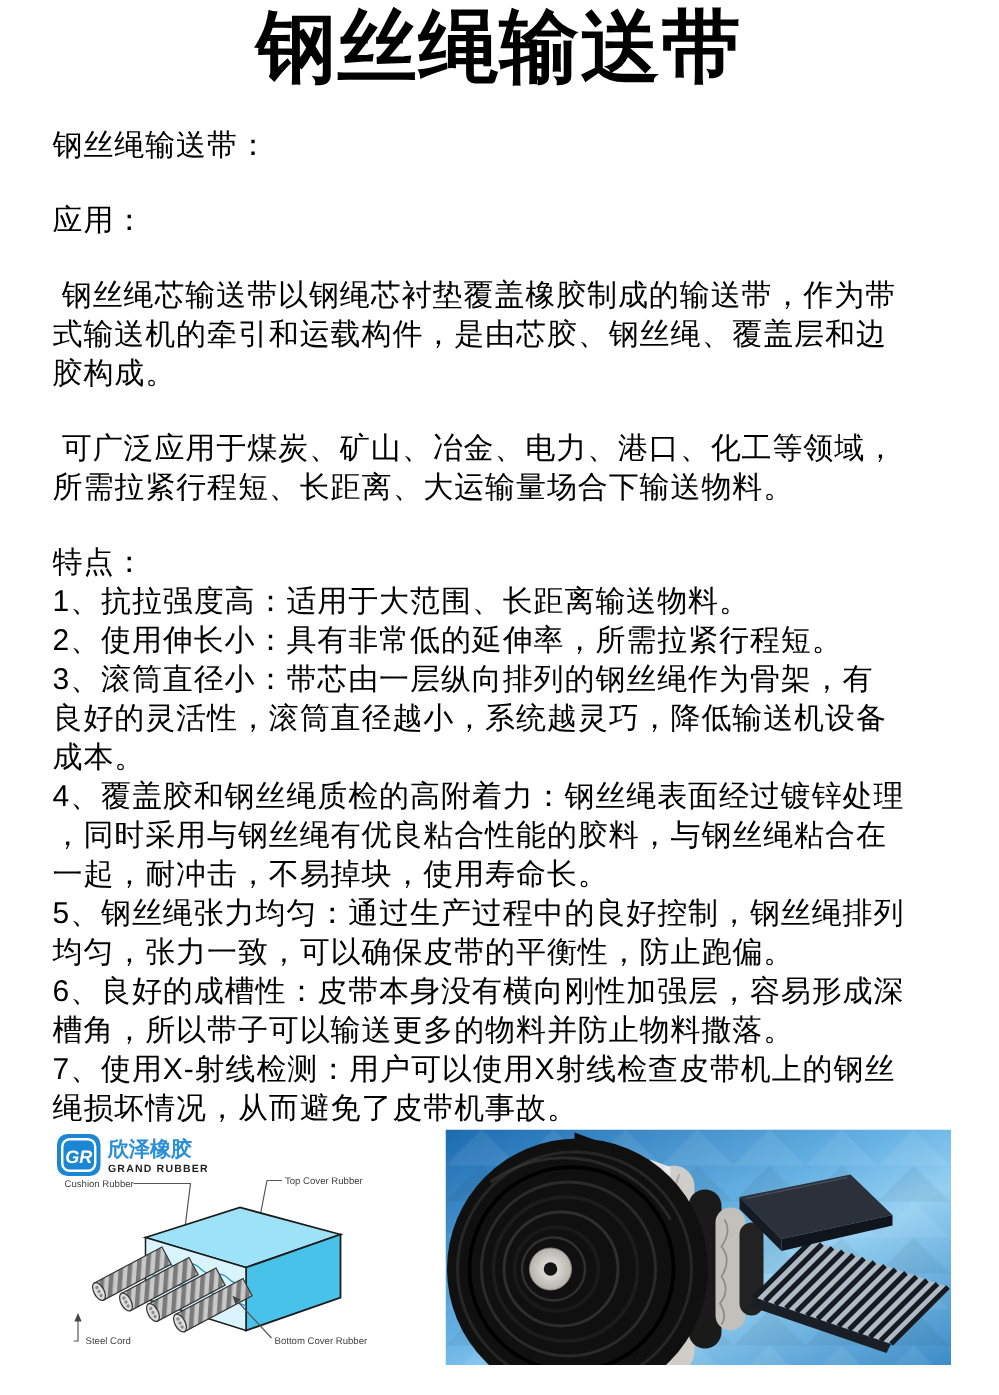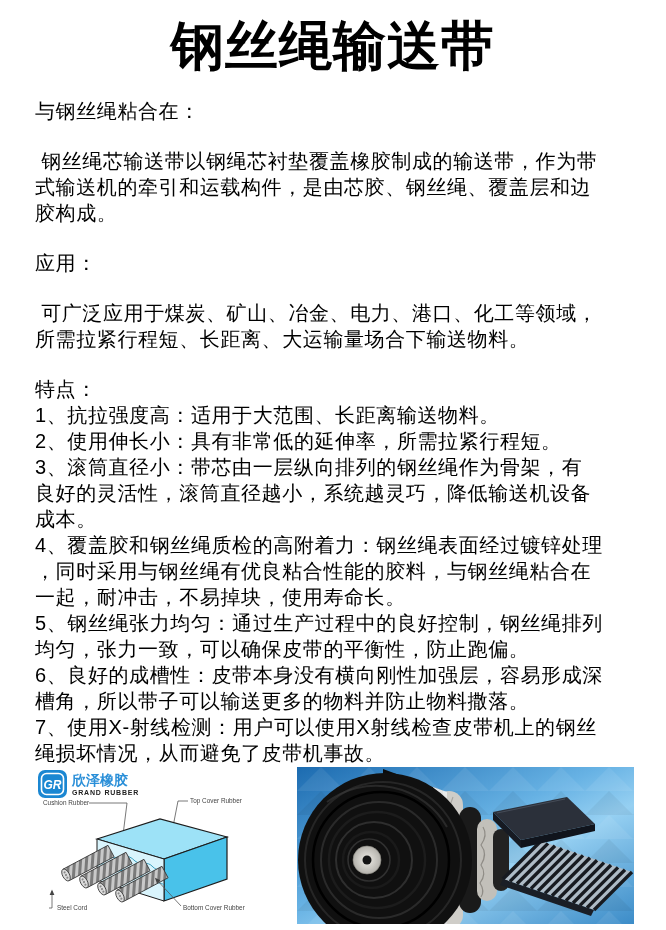--- a/index.html
+++ b/index.html
@@ -2,43 +2,43 @@
 <html><head>
 <meta charset="utf-8">
 <style>
   html,body { margin:0; padding:0; background:#888; }
   .page {
     width:666px; height:930px; margin:0 auto; background:#ffffff;
     font-family:"Liberation Sans","DejaVu Sans",sans-serif;
     color:#000; overflow:hidden; position:relative;
   }
   h1.doc-title {
-    margin:0; padding-top:14px; font-size:53px; line-height:64px;
+    margin:0; padding-top:0; font-size:53px; line-height:64px;
     font-weight:700; text-align:center; letter-spacing:1px;
   }
   .content { margin:0 36px 0 35px; font-size:20px; line-height:26px; letter-spacing:0.6px; }
   .content p.block { margin:24px 0 0 0; white-space:pre-wrap; }
   .content p.block:first-child { margin-top:20px; }
   .media-row { display:flex; align-items:center; margin:1px 0 0 35px; gap:52px; }
   .media-row svg { display:block; }
   svg text { font-family:"Liberation Sans","DejaVu Sans",sans-serif; }
 </style>
 </head>
 <body>
 
 <div class="page">
 
   <h1 class="doc-title">钢丝绳输送带</h1>
 
   <div class="content">
-      <p class="block">与钢丝绳粘合在：</p>
+      <p class="block">钢丝绳输送带：</p>
+      <p class="block">应用：</p>
       <p class="block"> 钢丝绳芯输送带以钢绳芯衬垫覆盖橡胶制成的输送带，作为带
 式输送机的牵引和运载构件，是由芯胶、钢丝绳、覆盖层和边
 胶构成。</p>
-      <p class="block">应用：</p>
       <p class="block"> 可广泛应用于煤炭、矿山、冶金、电力、港口、化工等领域，
 所需拉紧行程短、长距离、大运输量场合下输送物料。</p>
       <p class="block">特点：
 1、抗拉强度高：适用于大范围、长距离输送物料。
 2、使用伸长小：具有非常低的延伸率，所需拉紧行程短。
 3、滚筒直径小：带芯由一层纵向排列的钢丝绳作为骨架，有
 良好的灵活性，滚筒直径越小，系统越灵巧，降低输送机设备
 成本。
 4、覆盖胶和钢丝绳质检的高附着力：钢丝绳表面经过镀锌处理
 ，同时采用与钢丝绳有优良粘合性能的胶料，与钢丝绳粘合在

